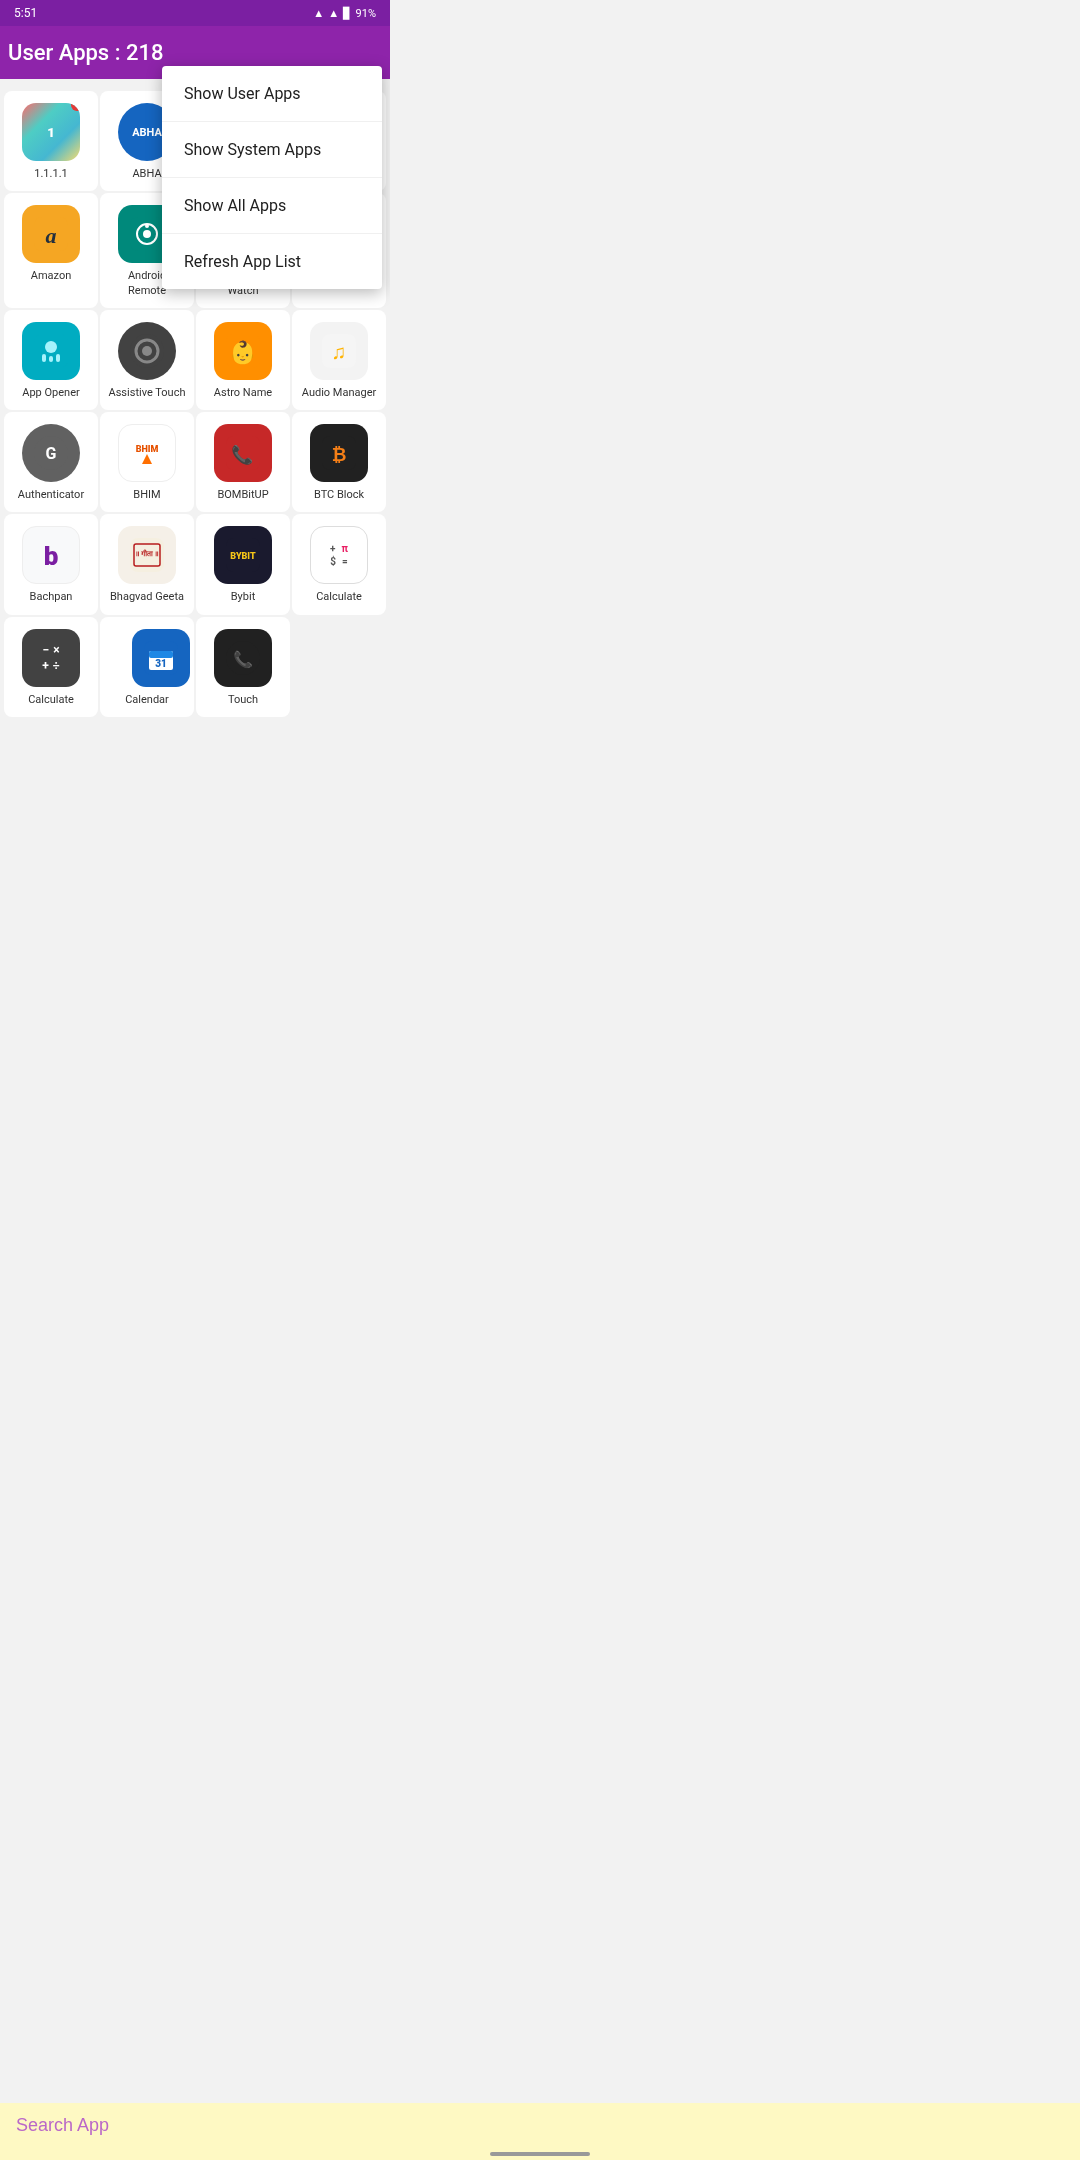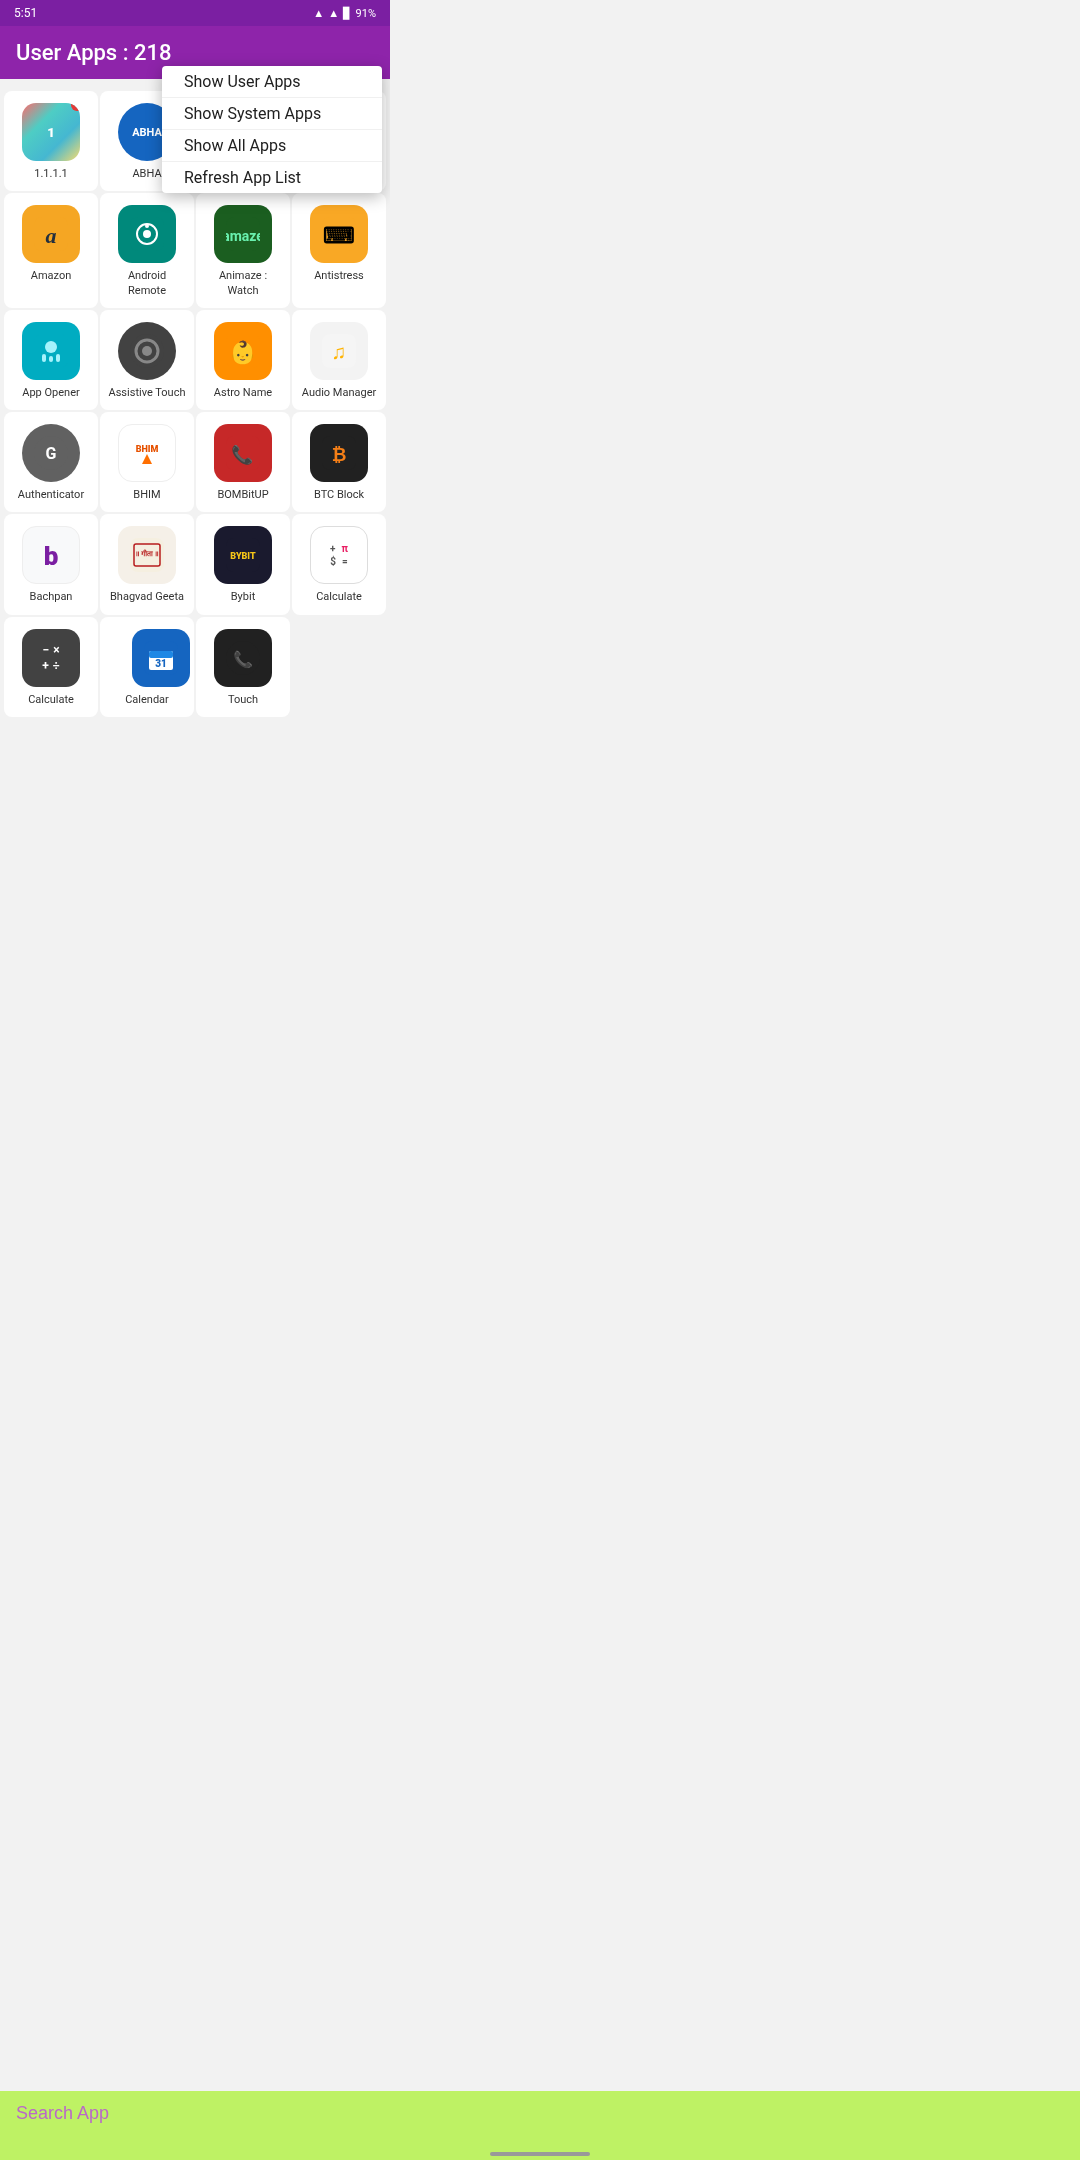--- a/index.html
+++ b/index.html
@@ -24,39 +24,39 @@
       font-size: 11px;
       font-weight: 400;
     }
     .status-bar-time { font-size: 12px; }
     .status-icons { display: flex; align-items: center; gap: 4px; font-size: 11px; }
 
     
     .header {
       background: #8e24aa;
       color: white;
-      padding: 14px 16px;
+      padding: 14px 8px;
       font-size: 22px;
       font-weight: 500;
     }
 
     
     .dropdown-menu {
       position: absolute;
       top: 66px;
       right: 8px;
       width: 220px;
       background: white;
       border-radius: 4px;
       box-shadow: 0 4px 16px rgba(0,0,0,0.28);
       z-index: 100;
       overflow: hidden;
     }
     .dropdown-item {
-      padding: 6px 22px;
+      padding: 18px 22px;
       font-size: 16px;
       color: #212121;
       cursor: pointer;
       border-bottom: 1px solid #f0f0f0;
     }
     .dropdown-item:last-child { border-bottom: none; }
 
     
     .app-grid {
       display: grid;
@@ -120,22 +120,22 @@
       padding: 1px 4px;
       font-weight: bold;
     }
 
     
     .search-bar {
       position: fixed;
       bottom: 0;
       left: 0;
       right: 0;
-      background: #bef264;
-      padding: 12px 16px 36px;
+      background: #fef9c3;
+      padding: 12px 16px 24px;
     }
     .search-input {
       width: 100%;
       border: none;
       background: transparent;
       font-size: 18px;
       color: #9c27b0;
       outline: none;
     }
     .search-input::placeholder { color: #ba68c8; }

